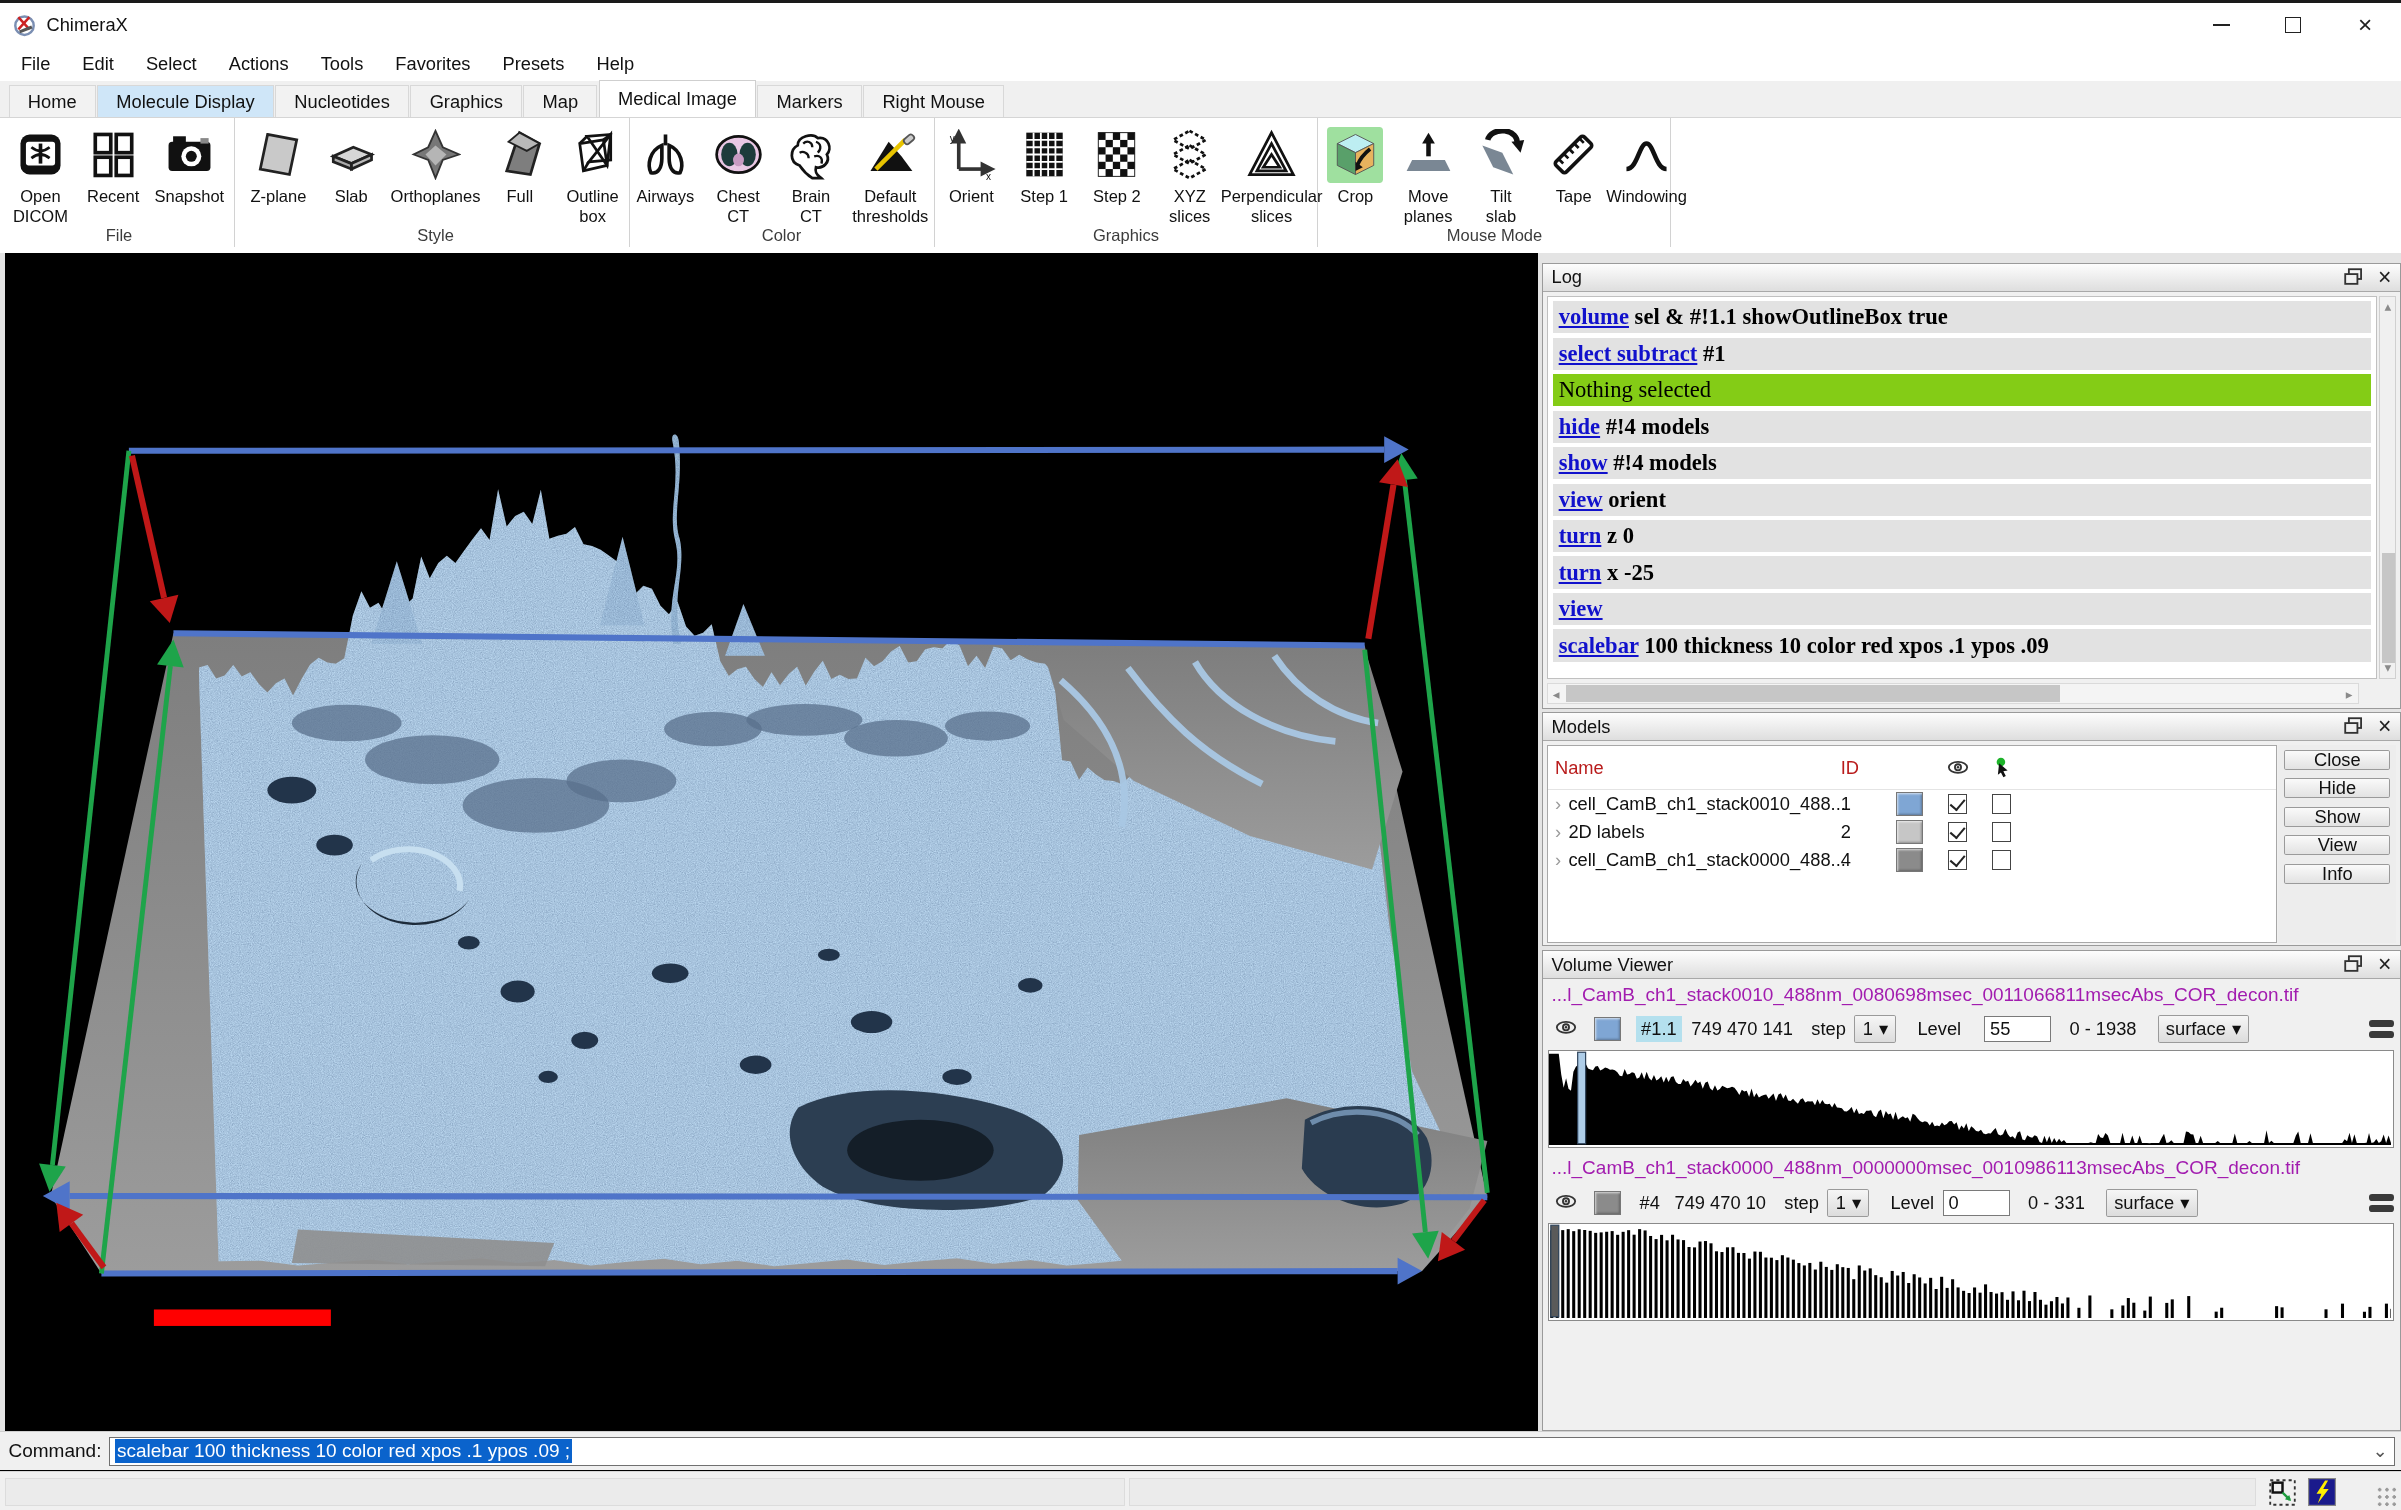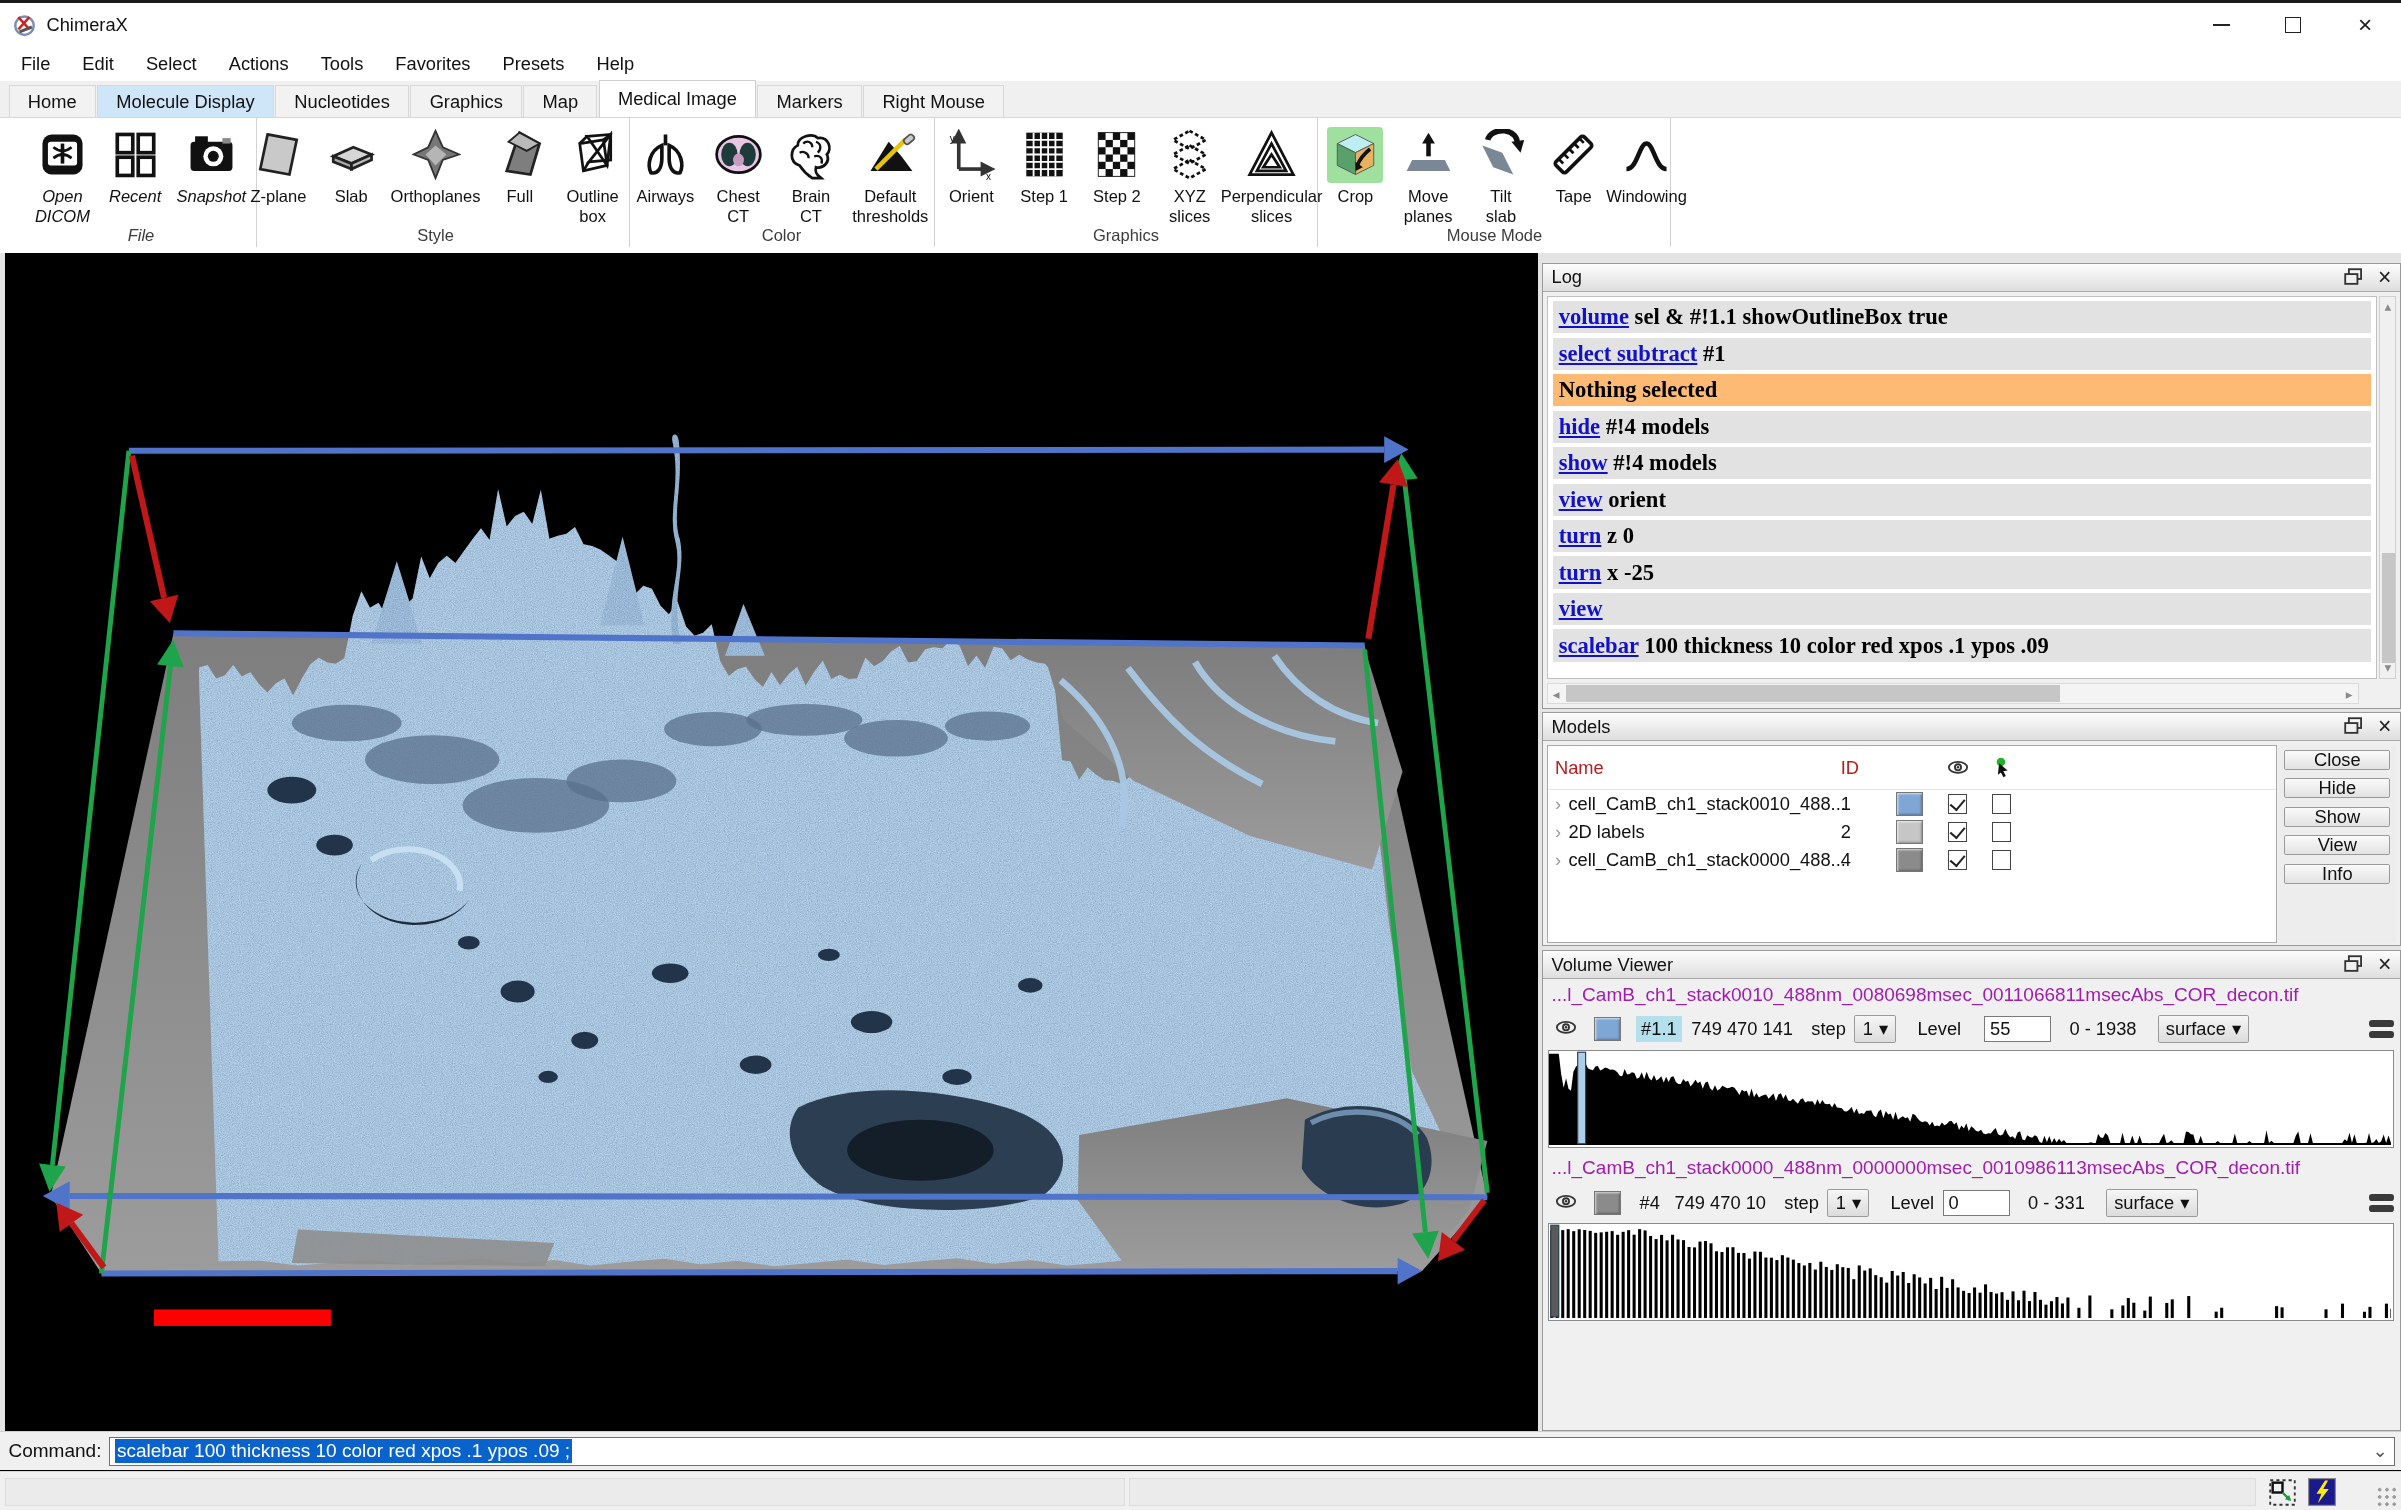--- a/index.html
+++ b/index.html
@@ -35,21 +35,21 @@
   #dock { position:absolute; left:1542px; top:0; width:859px; height:1178px; background:#e4e4e4; }
   .panel { position:absolute; left:0; width:859px; border:0.6px solid #9a9a9a; background:#f0f0f0; }
   .phead { height:28px; background:linear-gradient(#fdfdfd,#dedede); border-bottom:0.6px solid #a8a8a8; display:flex; align-items:center; padding:0 8.5px; }
   .phead .ptitle { font-size:18.3px; color:#111; }
   .phead .picons { margin-left:auto; display:flex; align-items:center; gap:16px; }
   .phead .pclose { font-size:23px; color:#222; line-height:18.3px; }
   
   #log-content { position:absolute; left:3.7px; top:32px; width:830px; height:383px; background:#fff; overflow:hidden; border:0.6px solid #c0c0c0;
     font-family:"Liberation Serif","DejaVu Serif",serif; }
   .log-entry { margin:4.3px 4.9px 0 4.9px; padding:3.1px 6.1px; font-size:22.6px; color:#000; font-weight:bold; background:#e2e2e2; white-space:nowrap; overflow:hidden;}
-  .log-entry.plain { background:#fdba74; font-weight:bold; }
+  .log-entry.plain { background:#84cc16; font-weight:normal; }
   .log-entry a { color:#1111cc; text-decoration:underline; }
   .vscroll { position:absolute; right:3.7px; top:32px; width:17px; height:383px; background:#f0f0f0; border:0.6px solid #d0d0d0; }
   .vscroll .thumb { position:absolute; left:1.2px; width:13.4px; background:#c6c6c6; }
   .sarrow { position:absolute; width:100%; text-align:center; color:#8a8a8a; font-size:13.4px; }
   .hscroll { position:absolute; left:3.7px; bottom:3.7px; width:830px; height:21px; background:#f4f4f4; border:0.6px solid #dadada; }
   .hscroll .thumb { position:absolute; top:1.2px; height:17px; background:#c6c6c6; }
   
   #models-table { position:absolute; left:3.7px; top:32px; width:730px; height:198px; background:#fff; border:0.6px solid #a8a8a8; }
   .mhead { display:flex; align-items:center; height:44px; border-bottom:0.6px solid #e4e4e4; font-size:18.3px; color:#b91c1c; }
   .mrow { display:flex; align-items:center; height:28px; font-size:18.3px; color:#111; }
@@ -126,21 +126,21 @@
     <div class="tab highlight">Molecule Display</div>
     <div class="tab ">Nucleotides</div>
     <div class="tab ">Graphics</div>
     <div class="tab ">Map</div>
     <div class="tab active">Medical Image</div>
     <div class="tab ">Markers</div>
     <div class="tab ">Right Mouse</div>
   </div>
 
 <div id="ribbon" class="abs">
-    <div class="rgroup" style="left: 26px; width: 231px; font-style: italic;">
+    <div class="rgroup" style="left: 4px; width: 231px;">
       <div class="ritem">
         <div class="ricon">
           <svg width="51" height="51" viewBox="0 0 56 56">
             <rect x="6" y="6" width="44" height="44" rx="10" fill="#111"></rect>
             <rect x="12" y="14" width="32" height="26" rx="3" fill="#fff"></rect>
             <line x1="28" y1="16" x2="28" y2="38" stroke="#111" stroke-width="4"></line>
             <path d="M18 20 Q28 28 38 20 M18 32 Q28 24 38 32" stroke="#111" stroke-width="3" fill="none"></path>
           </svg>
         </div>
         <div class="rlabel">

